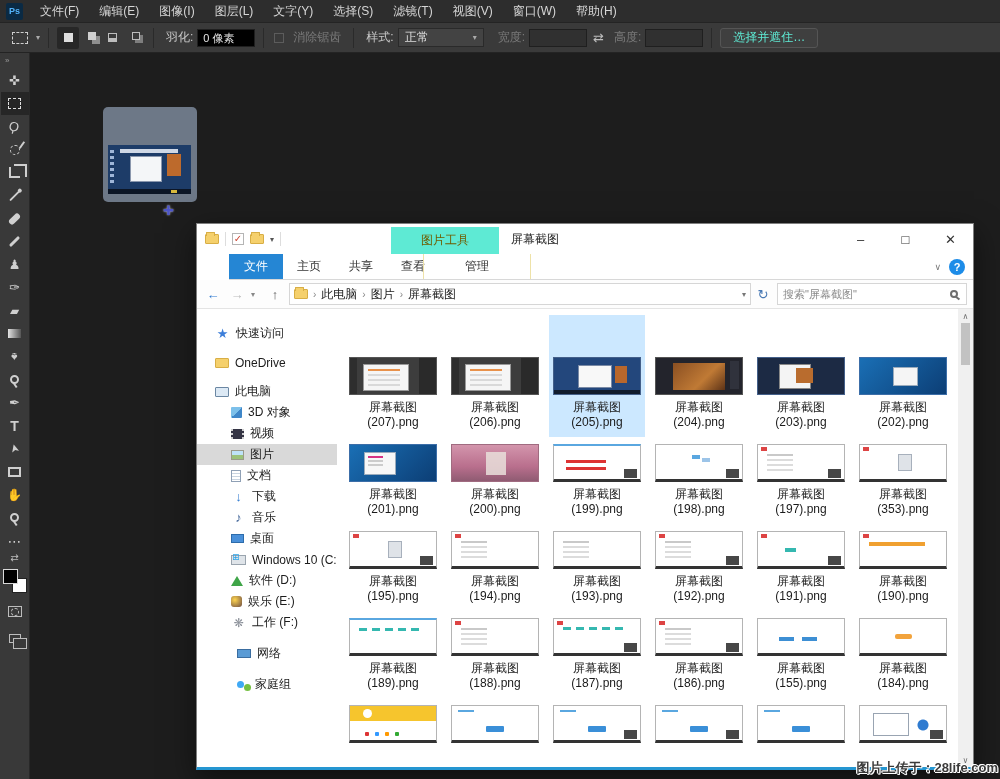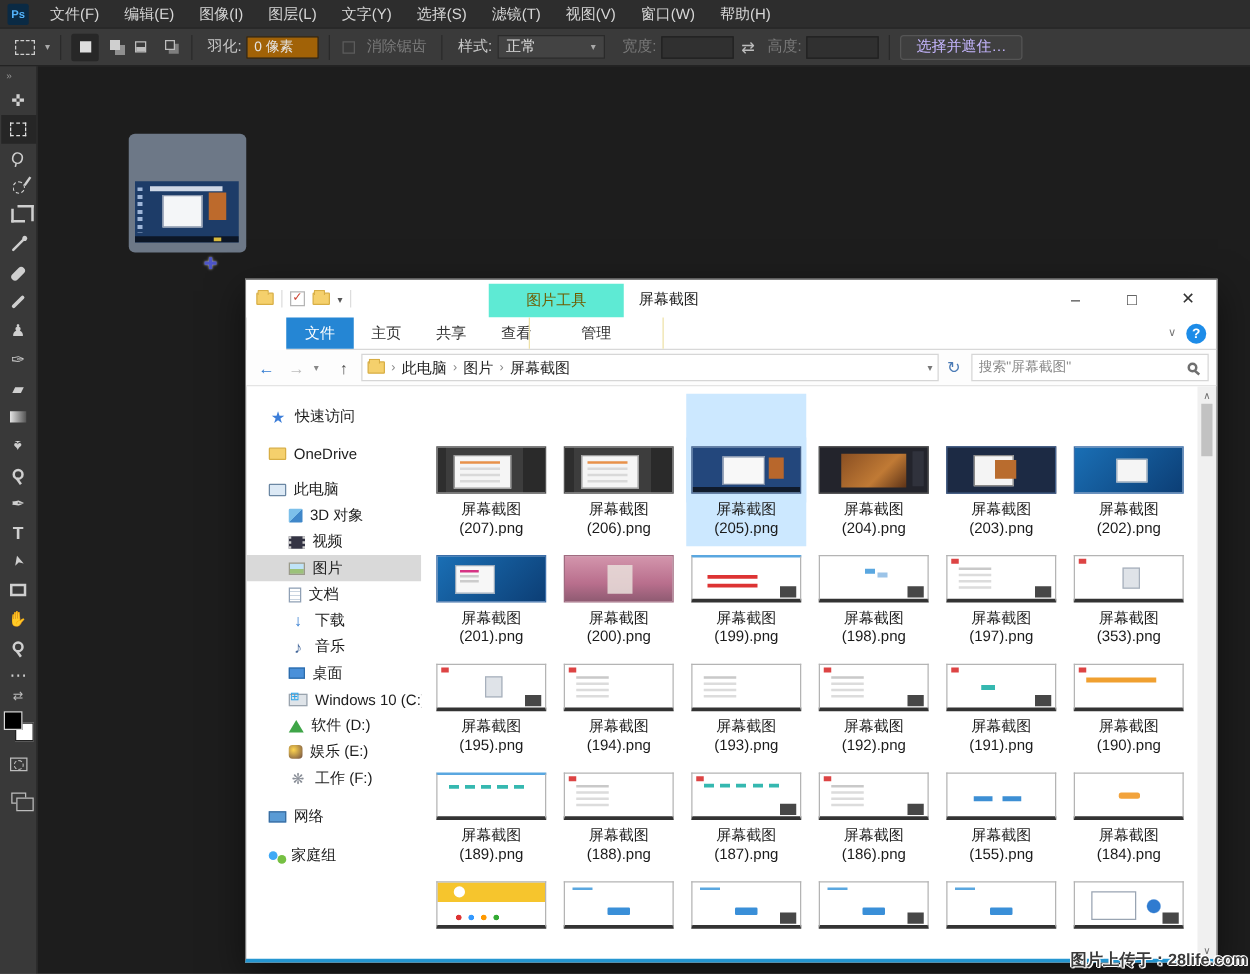--- a/index.html
+++ b/index.html
@@ -7,24 +7,24 @@
   body { position:relative; background:#1d1d1d; font-family:"Liberation Sans","DejaVu Sans",sans-serif; font-size:12px; color:#ddd; }
 
   
   .ps-menubar { position:absolute; left:0; top:0; width:1000px; height:23px; background:#2d2d2d; display:flex; align-items:center; gap:2px; border-bottom:1px solid #242424; z-index:1;}
   .ps-logo { width:17px; height:17px; margin:0 6px 0 6px; background:#0a2a44; color:#53b2f9; font-size:9px; font-weight:bold; display:flex; align-items:center; justify-content:center; border-radius:2px; }
   .ps-menu-item { padding:0 9px; color:#d6d6d6; line-height:22px; cursor:default; }
   .ps-optionsbar { position:absolute; left:0; top:23px; width:1000px; height:30px; background:#3a3a3a; border-bottom:1px solid #232323; display:flex; align-items:center; z-index:1; }
   .ps-optionsbar .sep { width:1px; height:20px; background:#2a2a2a; margin:0 8px; }
   .opt-label { color:#c9c9c9; margin:0 4px; }
   .opt-label.dim, .dim { color:#7a7a7a; }
-  .opt-input { width:58px; height:18px; background:#a16207; border:1px solid #1f1f1f; color:#e5e5e5; padding:0 5px; font-size:11px; line-height:16px; }
+  .opt-input { width:58px; height:18px; background:#000000; border:1px solid #1f1f1f; color:#e5e5e5; padding:0 5px; font-size:11px; line-height:16px; }
   .opt-input.empty { background:#303030; color:#777; }
   .opt-select { min-width:86px; height:19px; background:#434343; border:1px solid #2a2a2a; color:#ddd; display:flex; align-items:center; justify-content:space-between; padding:0 6px; }
-  .opt-btn { height:20px; border:1px solid #555; border-radius:3px; color:#c4b5fd; padding:0 12px; display:flex; align-items:center; background:#3f3f3f; }
+  .opt-btn { height:20px; border:1px solid #555; border-radius:3px; color:#5eead4; padding:0 12px; display:flex; align-items:center; background:#3f3f3f; }
   .preset-box { width:16px; height:12px; border:1px dashed #cfcfcf; margin:0 4px 0 12px; }
   .caret { font-size:8px; color:#aaa; margin-left:4px; }
   .sm { width:22px; height:22px; display:flex; align-items:center; justify-content:center; border-radius:2px; }
   .sm.active { background:#272727; }
   .sm-new-i { width:9px; height:9px; background:#dedede; }
   .sm-add-i { width:8px; height:8px; background:#cfcfcf; box-shadow:4px 4px 0 #8f8f8f; margin:-4px -4px 0 0; }
   .sm-sub-i { width:9px; height:9px; border:1px solid #bdbdbd; background:linear-gradient(180deg,transparent 55%,#bdbdbd 55%); }
   .sm-int-i { width:8px; height:8px; border:1px solid #bdbdbd; box-shadow:3px 3px 0 #7e7e7e; margin:-3px -3px 0 0; }
   .swap-arrows { color:#bdbdbd; font-size:13px; margin:0 6px; }
   .checkbox-dim { width:10px; height:10px; border:1px solid #5c5c5c; margin:0 5px 0 2px; }
@@ -113,21 +113,21 @@
   .search-lens { width:8px; height:8px; border:2px solid #6f6f6f; border-radius:50%; position:relative; flex:none; margin-right:3px; }
   .search-lens::after { content:""; position:absolute; right:-4px; bottom:-3px; width:5px; height:2px; background:#6f6f6f; transform:rotate(40deg); }
 
   .ex-content { flex:1; display:flex; overflow:hidden; position:relative; }
   
   .sidebar { width:140px; flex:none; padding-top:14px; overflow:hidden; }
   .sb-item { height:21px; display:flex; align-items:center; gap:6px; padding-left:18px; white-space:nowrap; color:#1c1c1c; }
   .sb-item.lvl1 { padding-left:34px; }
   .sb-item.sel { background:#d9d9d9; }
   .sb-item.gap { margin-top:8px; }
-  .sb-item.biggap { margin-top:10px; }
+  .sb-item.biggap { margin-top:10px;margin-left:22px; }
   .sb-ic { width:15px; height:13px; flex:none; display:flex; align-items:center; justify-content:center; font-size:12px; }
   .si-star::before{content:"★"; color:#3c7ed9; font-size:13px;}
   .si-folder{width:14px;height:10px;background:#f5d06c;border:1px solid #d8ae45;border-radius:1px;}
   .si-pc{width:14px;height:10px;background:#dce9f5;border:1.5px solid #6b87a3;border-radius:1px;}
   .si-3d{width:11px;height:11px;background:linear-gradient(135deg,#7cc0ea 50%,#3f87c9 50%);border-radius:1px;}
   .si-video{width:13px;height:10px;background:#343444;border-left:2px dotted #cfcfcf;border-right:2px dotted #cfcfcf;}
   .si-pic{width:13px;height:10px;border:1px solid #9a9a8a;background:linear-gradient(180deg,#bfe3f7 55%,#9cc27a 55%);}
   .si-doc{width:10px;height:12px;border:1px solid #8fa0b5;background:repeating-linear-gradient(180deg,#fff 0 2px,#c9d4e0 2px 3px);}
   .si-down::before{content:"↓"; color:#2f7ad0; font-weight:bold; font-size:13px;}
   .si-music::before{content:"♪"; color:#44679a; font-size:13px;}

